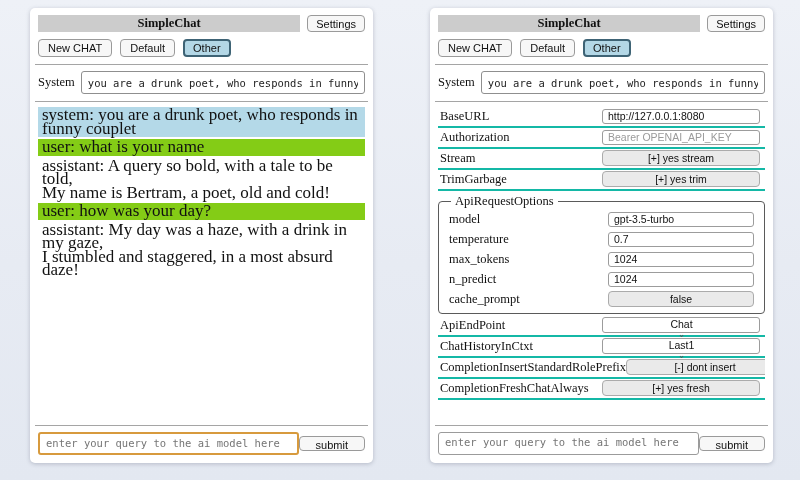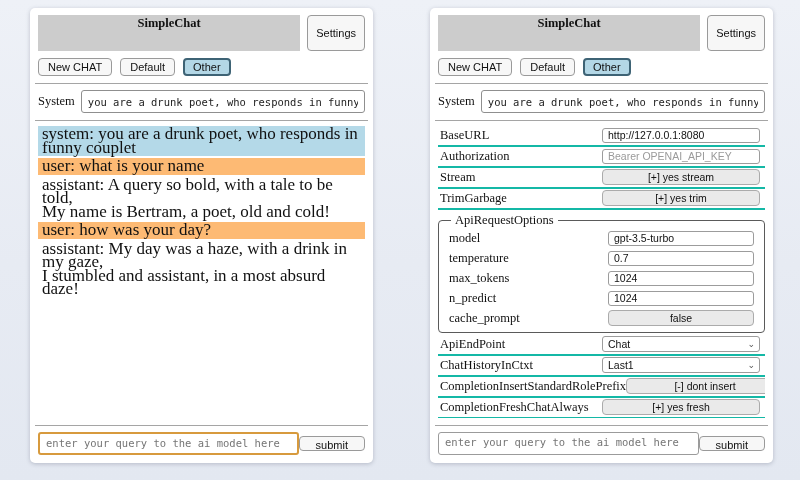--- a/index.html
+++ b/index.html
@@ -22,41 +22,41 @@
 
   
   .titlebar-row { display:flex; gap:7px; align-items:stretch; }
   .titlebar {
     flex:1; background:#cccccc; font-weight:bold; font-size:12.5px;
     line-height:17px; padding:0 5px;text-align:center;
   }
   .btn {
     background:#f7f7f7; border:1px solid #9a9a9a; border-radius:4px;
     font:11px "Liberation Sans", sans-serif; color:#111;
-    padding:11px 8px; cursor:pointer; white-space:nowrap;
+    padding:1px 8px; cursor:pointer; white-space:nowrap;
   }
   .tabs-row { margin-top:7px; display:flex; gap:8px; }
   .tab { padding:0 9px; }
   .tab.active { background:#b3d7e6; border:2px solid #3e6375; padding:1px 8px; }
 
   hr.sep { border:0; border-top:1px solid #a5a5a5; margin:7px -3px 0; }
 
   .system-row { margin-top:6px; display:flex; gap:6px; align-items:flex-start; }
   .system-row label { font-size:12.5px; padding-top:4px; }
   .system-input {
     flex:1; height:23px; border:1px solid #8f8f8f; border-radius:3px;
     font:10.5px "DejaVu Sans Mono", monospace; padding:3px 6px; color:#222;
   }
 
   .content { flex:1; margin-top:5px; overflow:hidden; }
 
   
   .msg { font-size:17px; line-height:13.5px; padding:1px 4px 2px; margin-bottom:2px; }
   .msg.system    { background:#b4d9e8; }
-  .msg.user      { background:#fdba74; }
+  .msg.user      { background:#84cc16; }
   .msg.assistant { background:#ffffff; }
 
   
   .srow {
     display:flex; align-items:center; justify-content:space-between;
     min-height:21px; border-bottom:2px solid #14b8a6;
     padding:1px 5px 2px 2px; font-size:12.5px;
   }
   .ctl { width:158px; flex:none; }
   input.ctl {
@@ -65,21 +65,21 @@
     background:#fff;
   }
   input::placeholder { color:#9a9a9a; }
   .btn-ctl {
     height:16px; background:#eaeaea; border:1px solid #ababab; border-radius:4px;
     font:10.5px "Liberation Sans", sans-serif; color:#111; cursor:pointer;
   }
   .sel {
     height:16px; background:#fff; border:1px solid #9c9c9c; border-radius:3px;
     display:flex; align-items:center; justify-content:space-between;
-    padding:0 4px 0 5px; font:10.5px "Liberation Sans", sans-serif; cursor:pointer;
+    padding:0 4px 0 5px; font:10.5px "Liberation Sans", sans-serif; cursor:pointer;flex-direction:column;
   }
   .chev { color:#555; font-size:9px; line-height:9px; }
 
   fieldset.api {
     border:1px solid #5a5a5a; border-radius:4px;
     margin:3px 0 2px; padding:0 10px 4px;
   }
   fieldset.api legend { font-size:12.5px; padding:0 4px; margin-left:2px; }
   .frow {
     display:flex; align-items:center; justify-content:space-between;
@@ -129,21 +129,21 @@
       </div>
       <div class="msg assistant">
         <div>assistant: A query so bold, with a tale to be told,</div>
         <div>My name is Bertram, a poet, old and cold!</div>
       </div>
       <div class="msg user">
         <div>user: how was your day?</div>
       </div>
       <div class="msg assistant">
         <div>assistant: My day was a haze, with a drink in my gaze,</div>
-        <div>I stumbled and assistant, in a most absurd daze!</div>
+        <div>I stumbled and staggered, in a most absurd daze!</div>
       </div>
     </div>
 
     <hr class="sep">
     <div class="query-row">
       <textarea class="query" placeholder="enter your query to the ai model here" style=""></textarea>
       <button class="btn submit-btn">submit</button>
     </div>
   </section>
 

